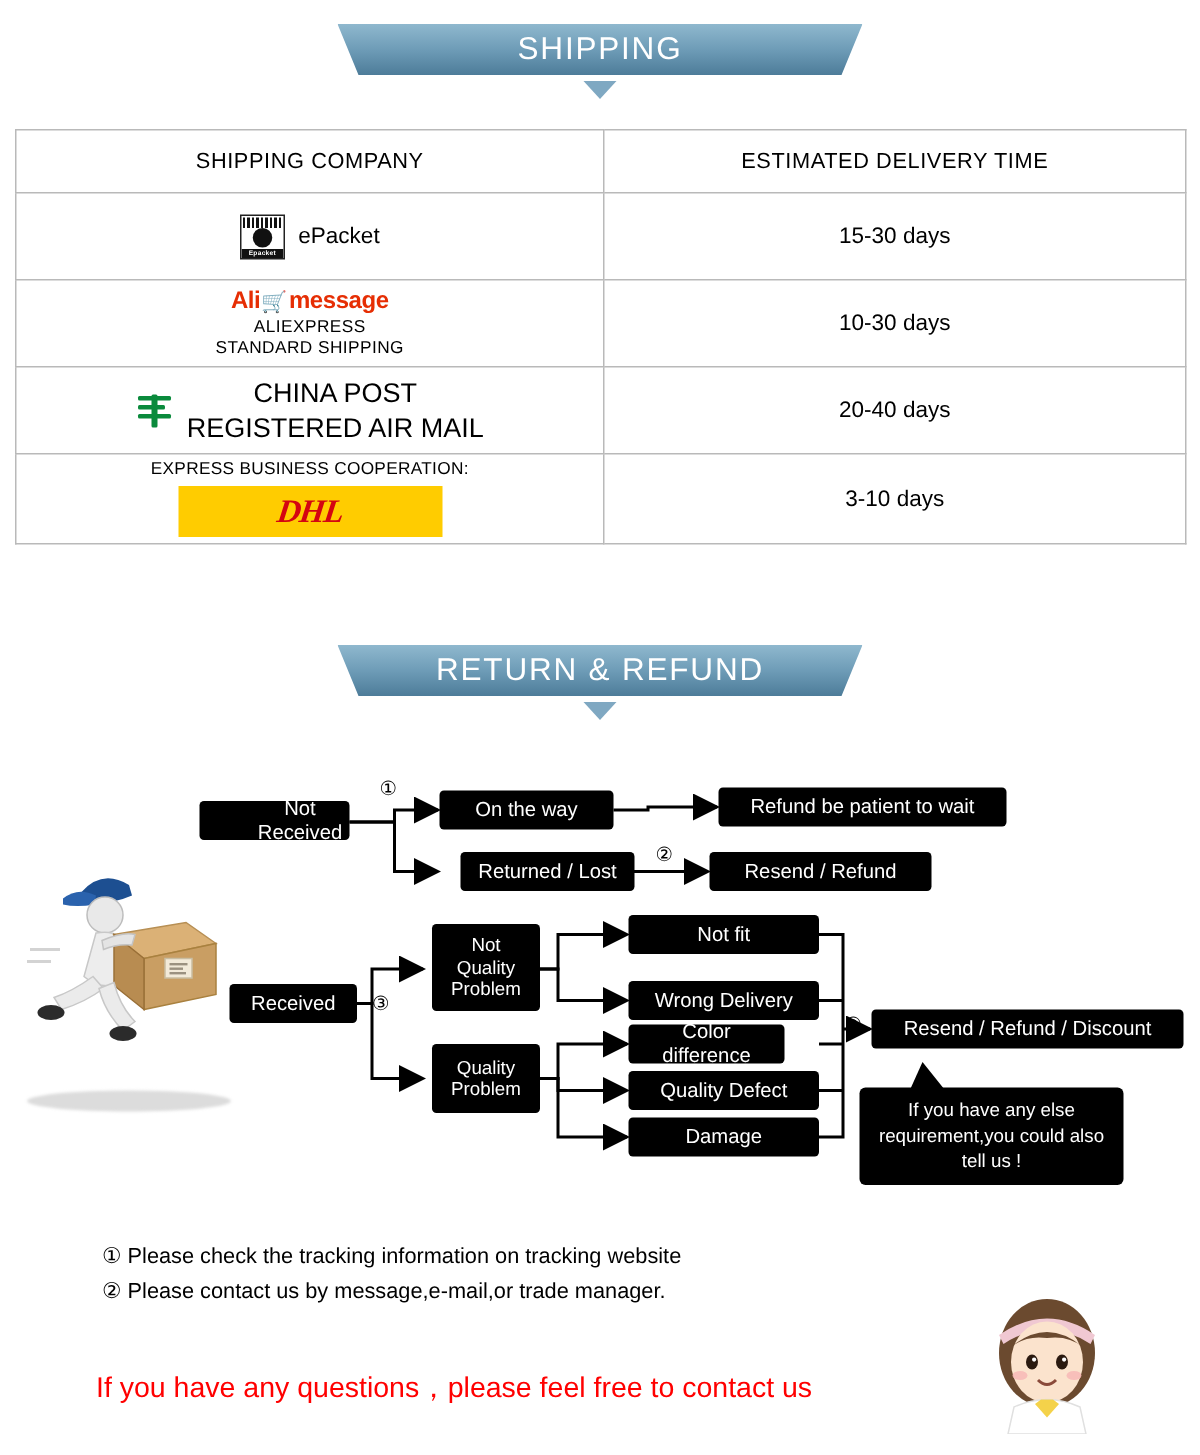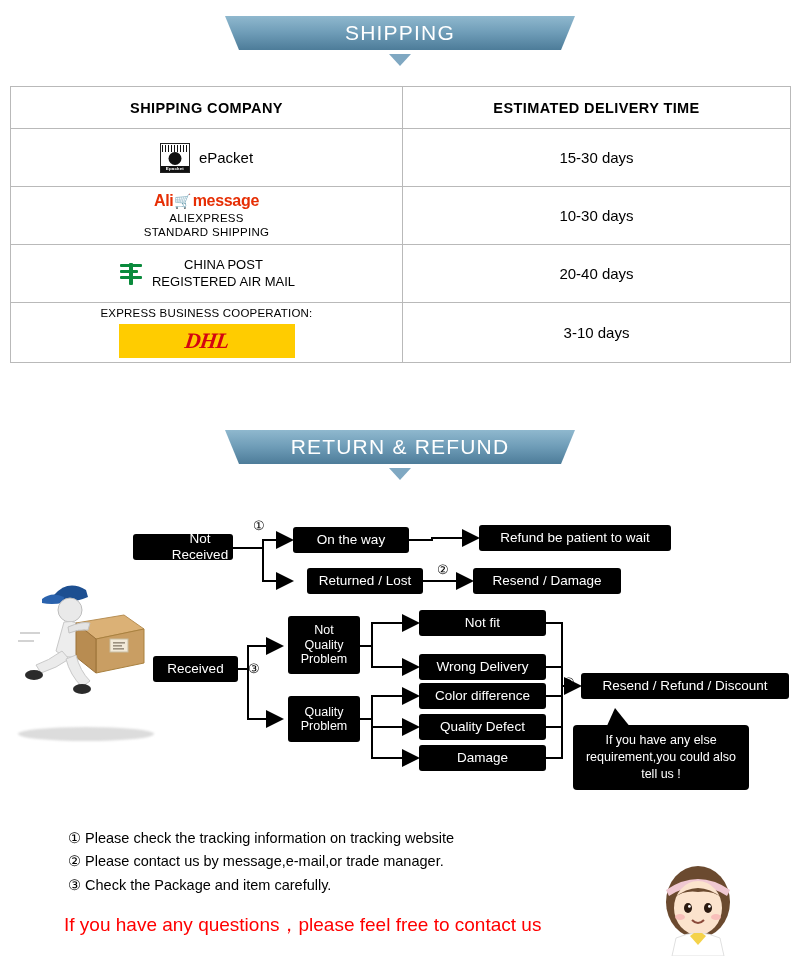--- a/index.html
+++ b/index.html
@@ -58,21 +58,21 @@
     table-layout: fixed;
   }
   .ship-table td, .ship-table th {
     border: 1px solid #b9b9b9;
     text-align: center;
     vertical-align: middle;
   }
   .ship-table th {
     height: 42px;
     font-size: 14.5px;
-    font-weight: bold;
+    font-weight: normal;
     letter-spacing: 0.4px;
   }
   .ship-table td { height: 58px; }
   .col-a { width: 392px; }
   .col-b { width: 388px; }
   .eta { font-size: 15px; }
 
   .carrier-cell { padding: 4px 0; }
   .carrier-row {
     display: flex;
@@ -151,21 +151,21 @@
     border-radius: 1px;
   }
   .cp-logo span:nth-child(1) { top: 1px; }
   .cp-logo span:nth-child(2) { top: 7px; width: 18px; }
   .cp-logo span:nth-child(3) { top: 13px; width: 22px; }
   .cp-logo .stem {
     position: absolute;
     left: 11px; top: 0; width: 3.6px; height: 22px;
     background: #0a8a3c; border-radius: 1px;
   }
-  .cp-text { font-size: 13px; line-height: 1.25; }
+  .cp-text { font-size: 18px; line-height: 1.25; }
 
   
   .dhl-stack { text-align: center; }
   .dhl-label { font-size: 11.5px; letter-spacing: .2px; }
   .dhl-box {
     margin: 5px auto 0;
     width: 176px; height: 34px;
     background: #ffcc00;
     display: flex; align-items: center; justify-content: center;
   }
@@ -370,34 +370,34 @@
       <path d="M546,257 L562,257"></path>
     </g>
   </svg>
 
   <div class="node" style="left:133px; top:64px; width:100px; height:26px;padding-left:40px;">Not Received</div>
   <div class="circ" style="left:253px; top:48px;">①</div>
   <div class="node" style="left:293px; top:57px; width:116px; height:26px;">On the way</div>
   <div class="node" style="left:307px; top:98px; width:116px; height:26px;">Returned / Lost</div>
   <div class="node" style="left:479px; top:55px; width:192px; height:26px;">Refund be patient to wait</div>
   <div class="circ" style="left:437px; top:92px;">②</div>
-  <div class="node" style="left:473px; top:98px; width:148px; height:26px;">Resend / Damage</div>
+  <div class="node" style="left:473px; top:98px; width:148px; height:26px;">Resend / Refund</div>
 
   <div class="node" style="left:153px; top:186px; width:85px; height:26px;">Received</div>
   <div class="circ" style="left:248px; top:191px;">③</div>
 
   <div class="node" style="left:288px; top:146px; width:72px; height:58px; white-space:pre-line; font-size:12.5px;">Not
 Quality
 Problem</div>
   <div class="node" style="left:288px; top:226px; width:72px; height:46px; white-space:pre-line; font-size:12.5px;">Quality
 Problem</div>
 
   <div class="node" style="left:419px; top:184px; width:127px; height:26px;">Wrong Delivery</div>
   <div class="node" style="left:419px; top:140px; width:127px; height:26px;">Not fit</div>
-  <div class="node" style="left:419px; top:213px; width:127px; height:26px;">Color difference</div>
+  <div class="node" style="left:419px; top:213px; width:104px; height:26px;">Color difference</div>
   <div class="node" style="left:419px; top:244px; width:127px; height:26px;">Quality Defect</div>
   <div class="node" style="left:419px; top:275px; width:127px; height:26px;">Damage</div>
 
   <div class="circ" style="left:563px; top:205px;">②</div>
   <div class="node" style="left:581px; top:203px; width:208px; height:26px;">Resend / Refund / Discount</div>
 
   <div class="callout-tail" style="left:606px; top:238px;"></div>
   <div class="callout" style="left:573px; top:255px; width:176px;">If you have any else requirement,you could also tell us !</div>
 </div>
 
@@ -433,21 +433,20 @@
     <g stroke="#d3d3d3" stroke-width="2">
       <line x1="2" y1="56" x2="22" y2="56"></line>
       <line x1="0" y1="64" x2="16" y2="64"></line>
     </g>
   </svg>
 </div>
 
 <div class="notes">
   <div class="note-line">① Please check the tracking information on tracking website</div>
   <div class="note-line">② Please contact us by message,e-mail,or trade manager.</div>
-  <div class="note-line">③ Check the Package and item carefully.</div>
 </div>
 
 <div class="final">If you have any questions，please feel free to contact us</div>
 
 <div class="girl">
   <svg width="96" height="100" viewBox="0 0 96 100">
 
     <ellipse cx="48" cy="46" rx="32" ry="36" fill="#6b4a2f"></ellipse>
 
     <path d="M16,34 q32,-22 64,0 l-3,6 q-29,-19 -58,0 z" fill="#f0c8d2"></path>

